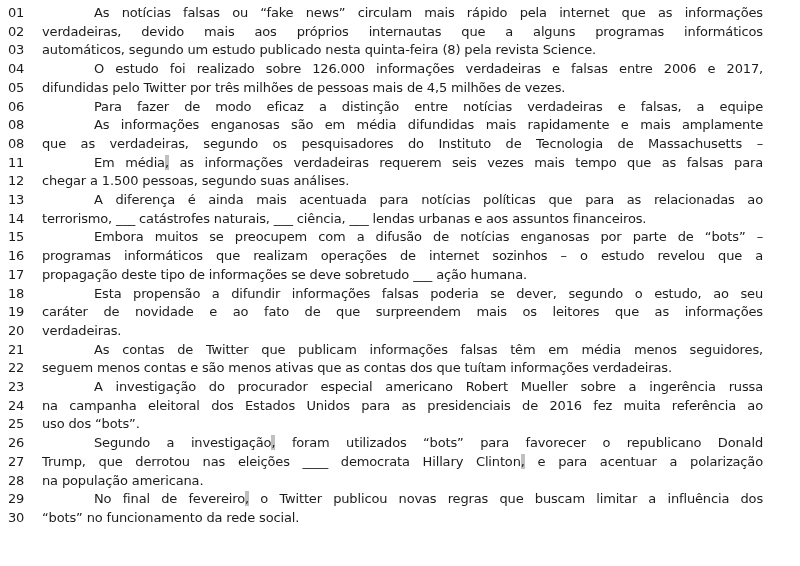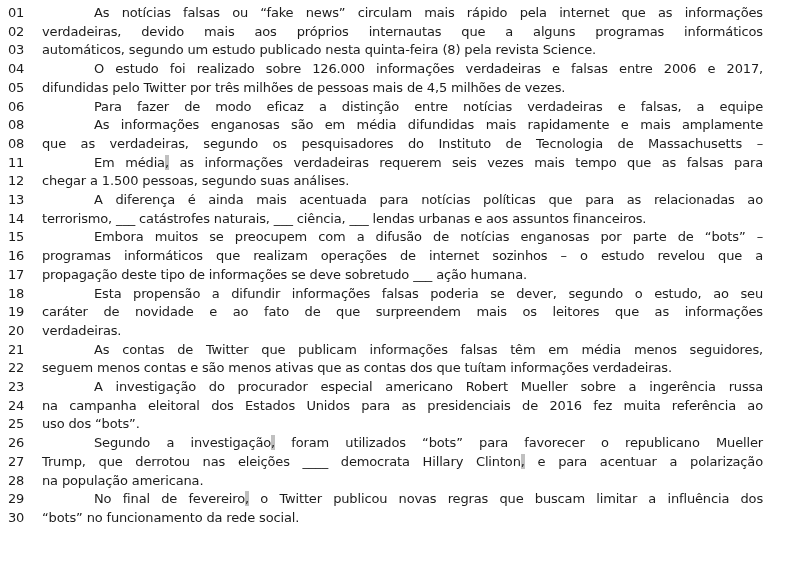--- a/index.html
+++ b/index.html
@@ -135,21 +135,21 @@
       <div class="line j">
         <span class="num">24</span>
         <span class="txt"><span>na campanha eleitoral dos Estados Unidos para as presidenciais de 2016 fez muita referência ao</span></span>
       </div>
       <div class="line">
         <span class="num">25</span>
         <span class="txt"><span>uso dos “bots”.</span></span>
       </div>
       <div class="line j ind">
         <span class="num">26</span>
-        <span class="txt"><span>Segundo a investigação</span><span class="hl">,</span><span> foram utilizados “bots” para favorecer o republicano Mueller</span></span>
+        <span class="txt"><span>Segundo a investigação</span><span class="hl">,</span><span> foram utilizados “bots” para favorecer o republicano Donald</span></span>
       </div>
       <div class="line j">
         <span class="num">27</span>
         <span class="txt"><span>Trump, que derrotou nas eleições ____ democrata Hillary Clinton</span><span class="hl">,</span><span> e para acentuar a polarização</span></span>
       </div>
       <div class="line">
         <span class="num">28</span>
         <span class="txt"><span>na população americana.</span></span>
       </div>
       <div class="line j ind">

